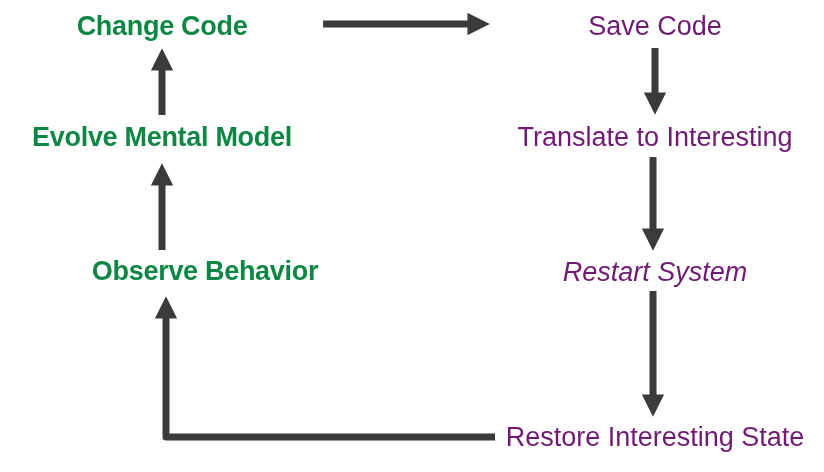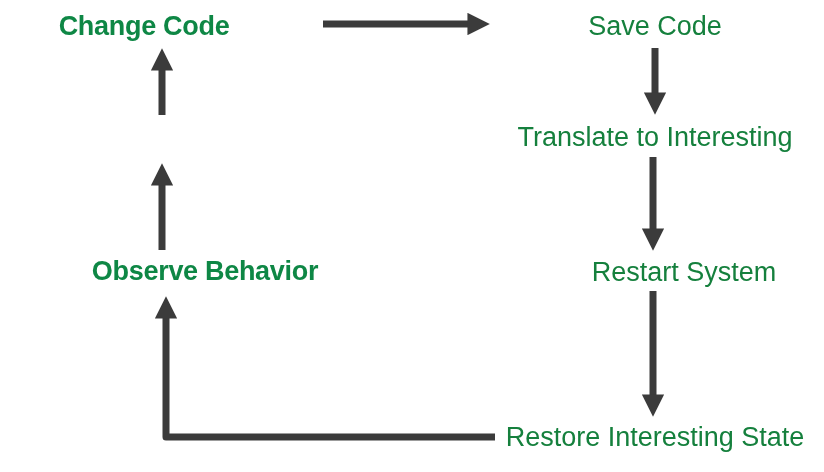--- a/index.html
+++ b/index.html
@@ -22,21 +22,21 @@
     font-size: 27px;
     line-height: 1.1;
   }
   .node.left {
     font-weight: bold;
     color: #0e8745;
     letter-spacing: -0.3px;
   }
   .node.right {
     font-weight: normal;
-    color: #15803d;
+    color: #701a75;
   }
   .arrows {
     position: absolute;
     top: 0;
     left: 0;
   }
 </style>
 </head>
 <body>
 
@@ -57,26 +57,27 @@
 
     <path d="M653,291 L653,409" stroke="#3b3b3b" stroke-width="7" fill="none" marker-end="url(#ah)"></path>
 
     <path d="M495,437 L166,437 L166,304" stroke="#3b3b3b" stroke-width="7" fill="none" stroke-linejoin="round" marker-end="url(#ah)"></path>
 
     <path d="M162,250 L162,171" stroke="#3b3b3b" stroke-width="7" fill="none" marker-end="url(#ah)"></path>
 
     <path d="M162,115 L162,56" stroke="#3b3b3b" stroke-width="7" fill="none" marker-end="url(#ah)"></path>
   </svg>
 
-  <div class="node left" style="left:144px; top:27px;">Change Code</div>
+  <div class="node left" style="left:162px; top:27px;">Change Code</div>
 
+  <div class="node left" style="left:162px; top:138px;">Evolve Mental Model</div>
 
   <div class="node left" style="left:162px; top:272px;margin-left:43px;">Observe Behavior</div>
 
   <div class="node right" style="left:655px; top:27px;">Save Code</div>
 
   <div class="node right" style="left:655px; top:138px;">Translate to Interesting</div>
 
-  <div class="node right" style="left:684px; top:273px;">Restart System</div>
+  <div class="node right" style="left:655px; top:273px;font-style:italic;">Restart System</div>
 
   <div class="node right" style="left:655px; top:438px;text-align:right;">Restore Interesting State</div>
 
 </div>
 
 </body></html>

